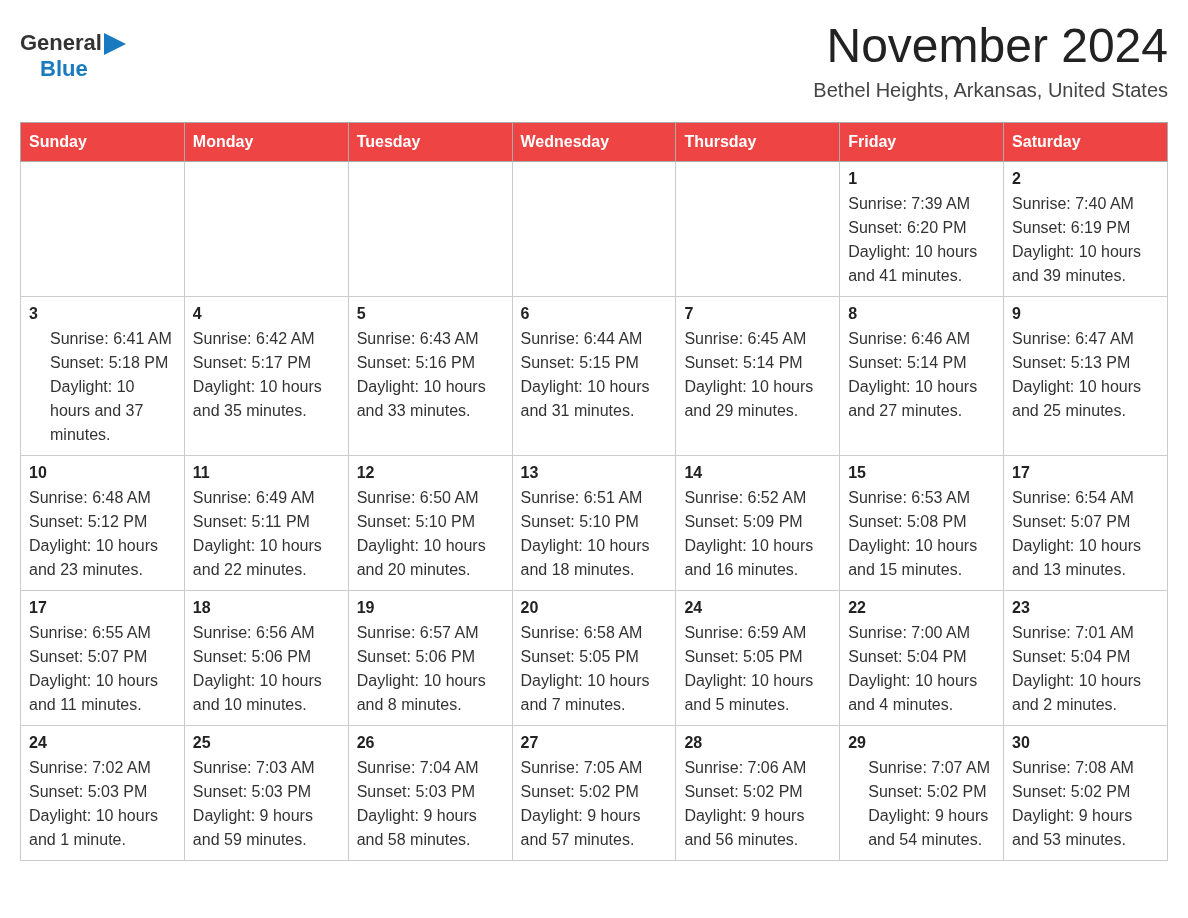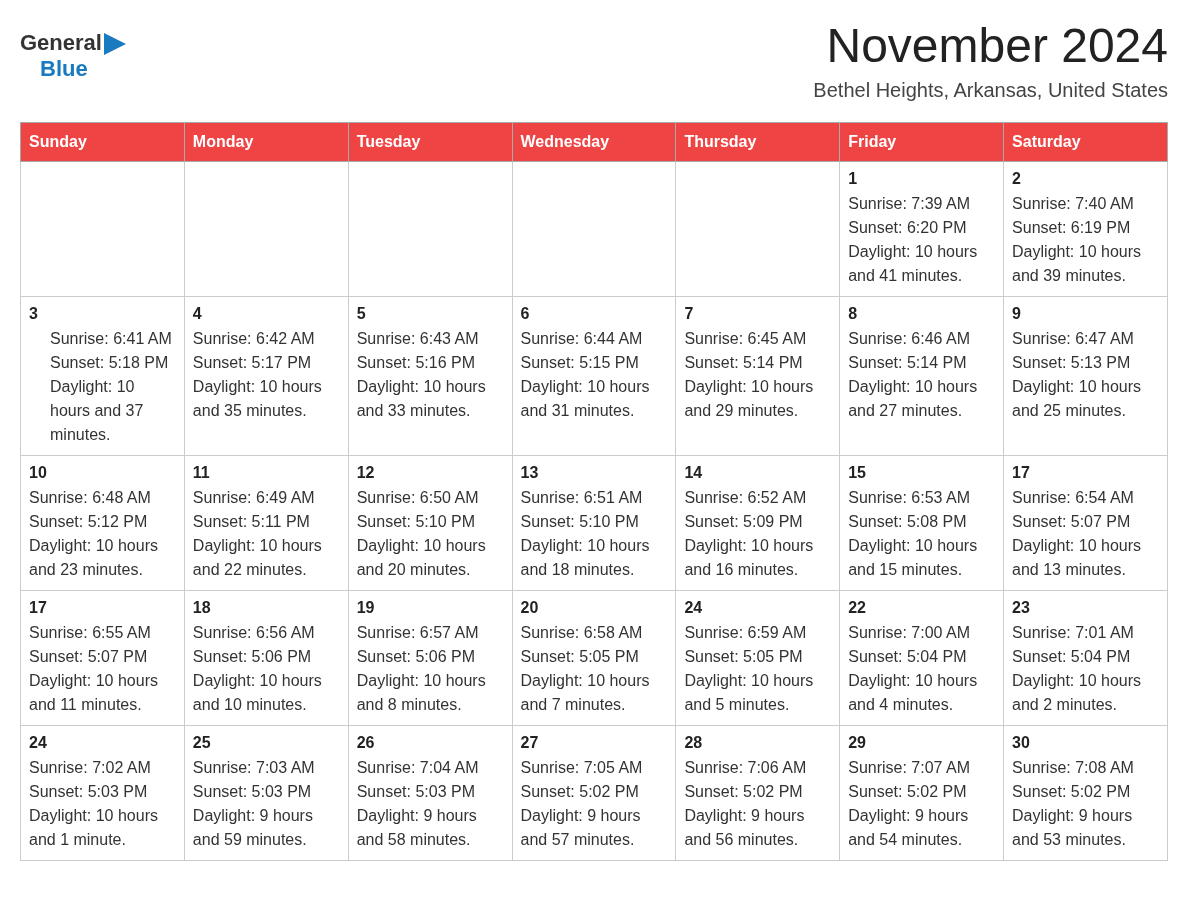--- a/index.html
+++ b/index.html
@@ -309,21 +309,21 @@
 Daylight: 9 hours and 57 minutes.</div>
         </td>
         <td>
           <span class="day-number">28</span>
           <div class="day-info" style="white-space: pre-line;">Sunrise: 7:06 AM
 Sunset: 5:02 PM
 Daylight: 9 hours and 56 minutes.</div>
         </td>
         <td>
           <span class="day-number">29</span>
-          <div class="day-info" style="white-space: pre-line;">Sunrise: 7:07 AM
+          <div class="day-info" style="white-space: pre-line; margin-left: 20px;">Sunrise: 7:07 AM
 Sunset: 5:02 PM
 Daylight: 9 hours and 54 minutes.</div>
         </td>
         <td>
           <span class="day-number">30</span>
           <div class="day-info" style="white-space: pre-line;">Sunrise: 7:08 AM
 Sunset: 5:02 PM
 Daylight: 9 hours and 53 minutes.</div>
         </td>
       </tr>

